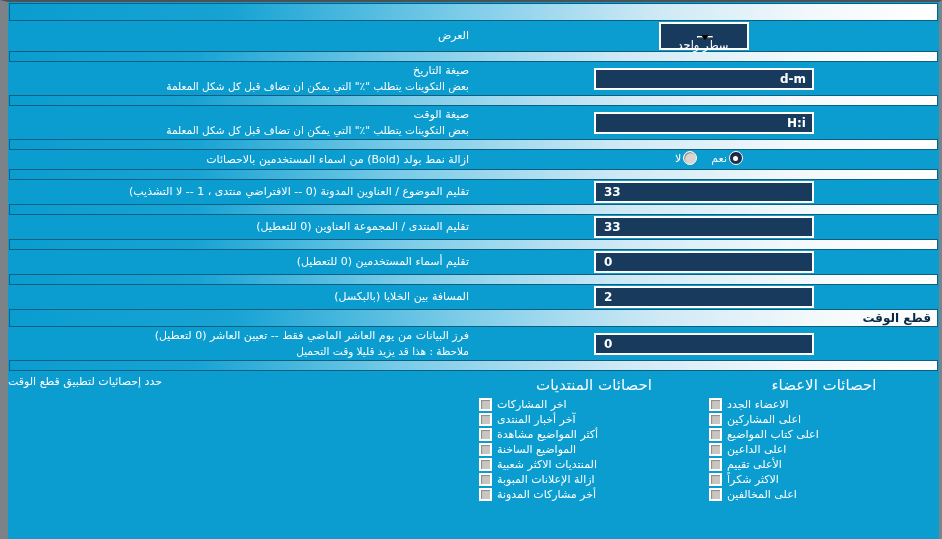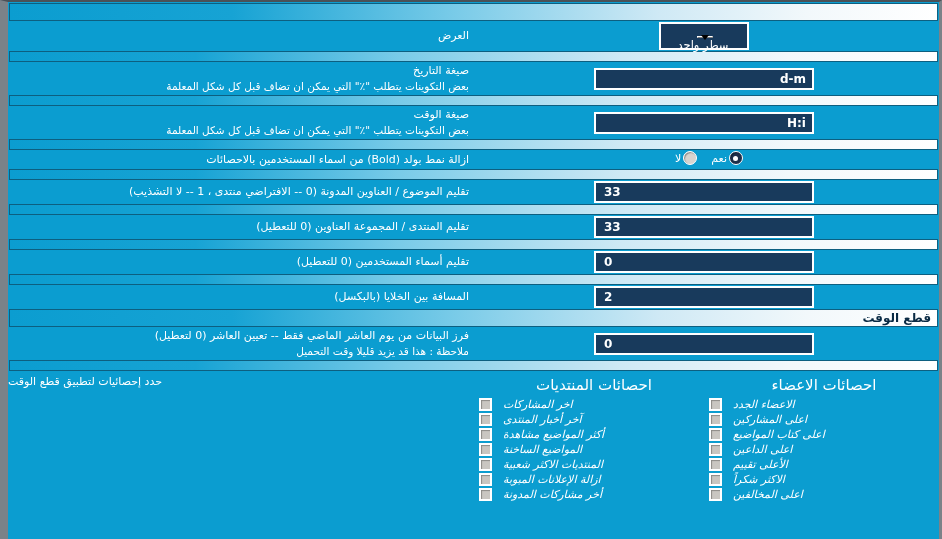--- a/index.html
+++ b/index.html
@@ -217,23 +217,22 @@
     color: #ffffff;
     padding-bottom: 3px;
     white-space: nowrap;
   }
   .chk-row {
     display: flex;
     flex-direction: row;
     align-items: center;
     justify-content: flex-end;
     padding: 1px 8px 1px 0;
-    gap: 11px;
+    gap: 5px;
     cursor: pointer;
-    font-style: italic;
   }
   .chk-row .chk-text {
     font-size: 11px;
     color: #ffffff;
     white-space: nowrap;
   }
   .chk-box {
     width: 13px;
     height: 13px;
     flex: 0 0 13px;

